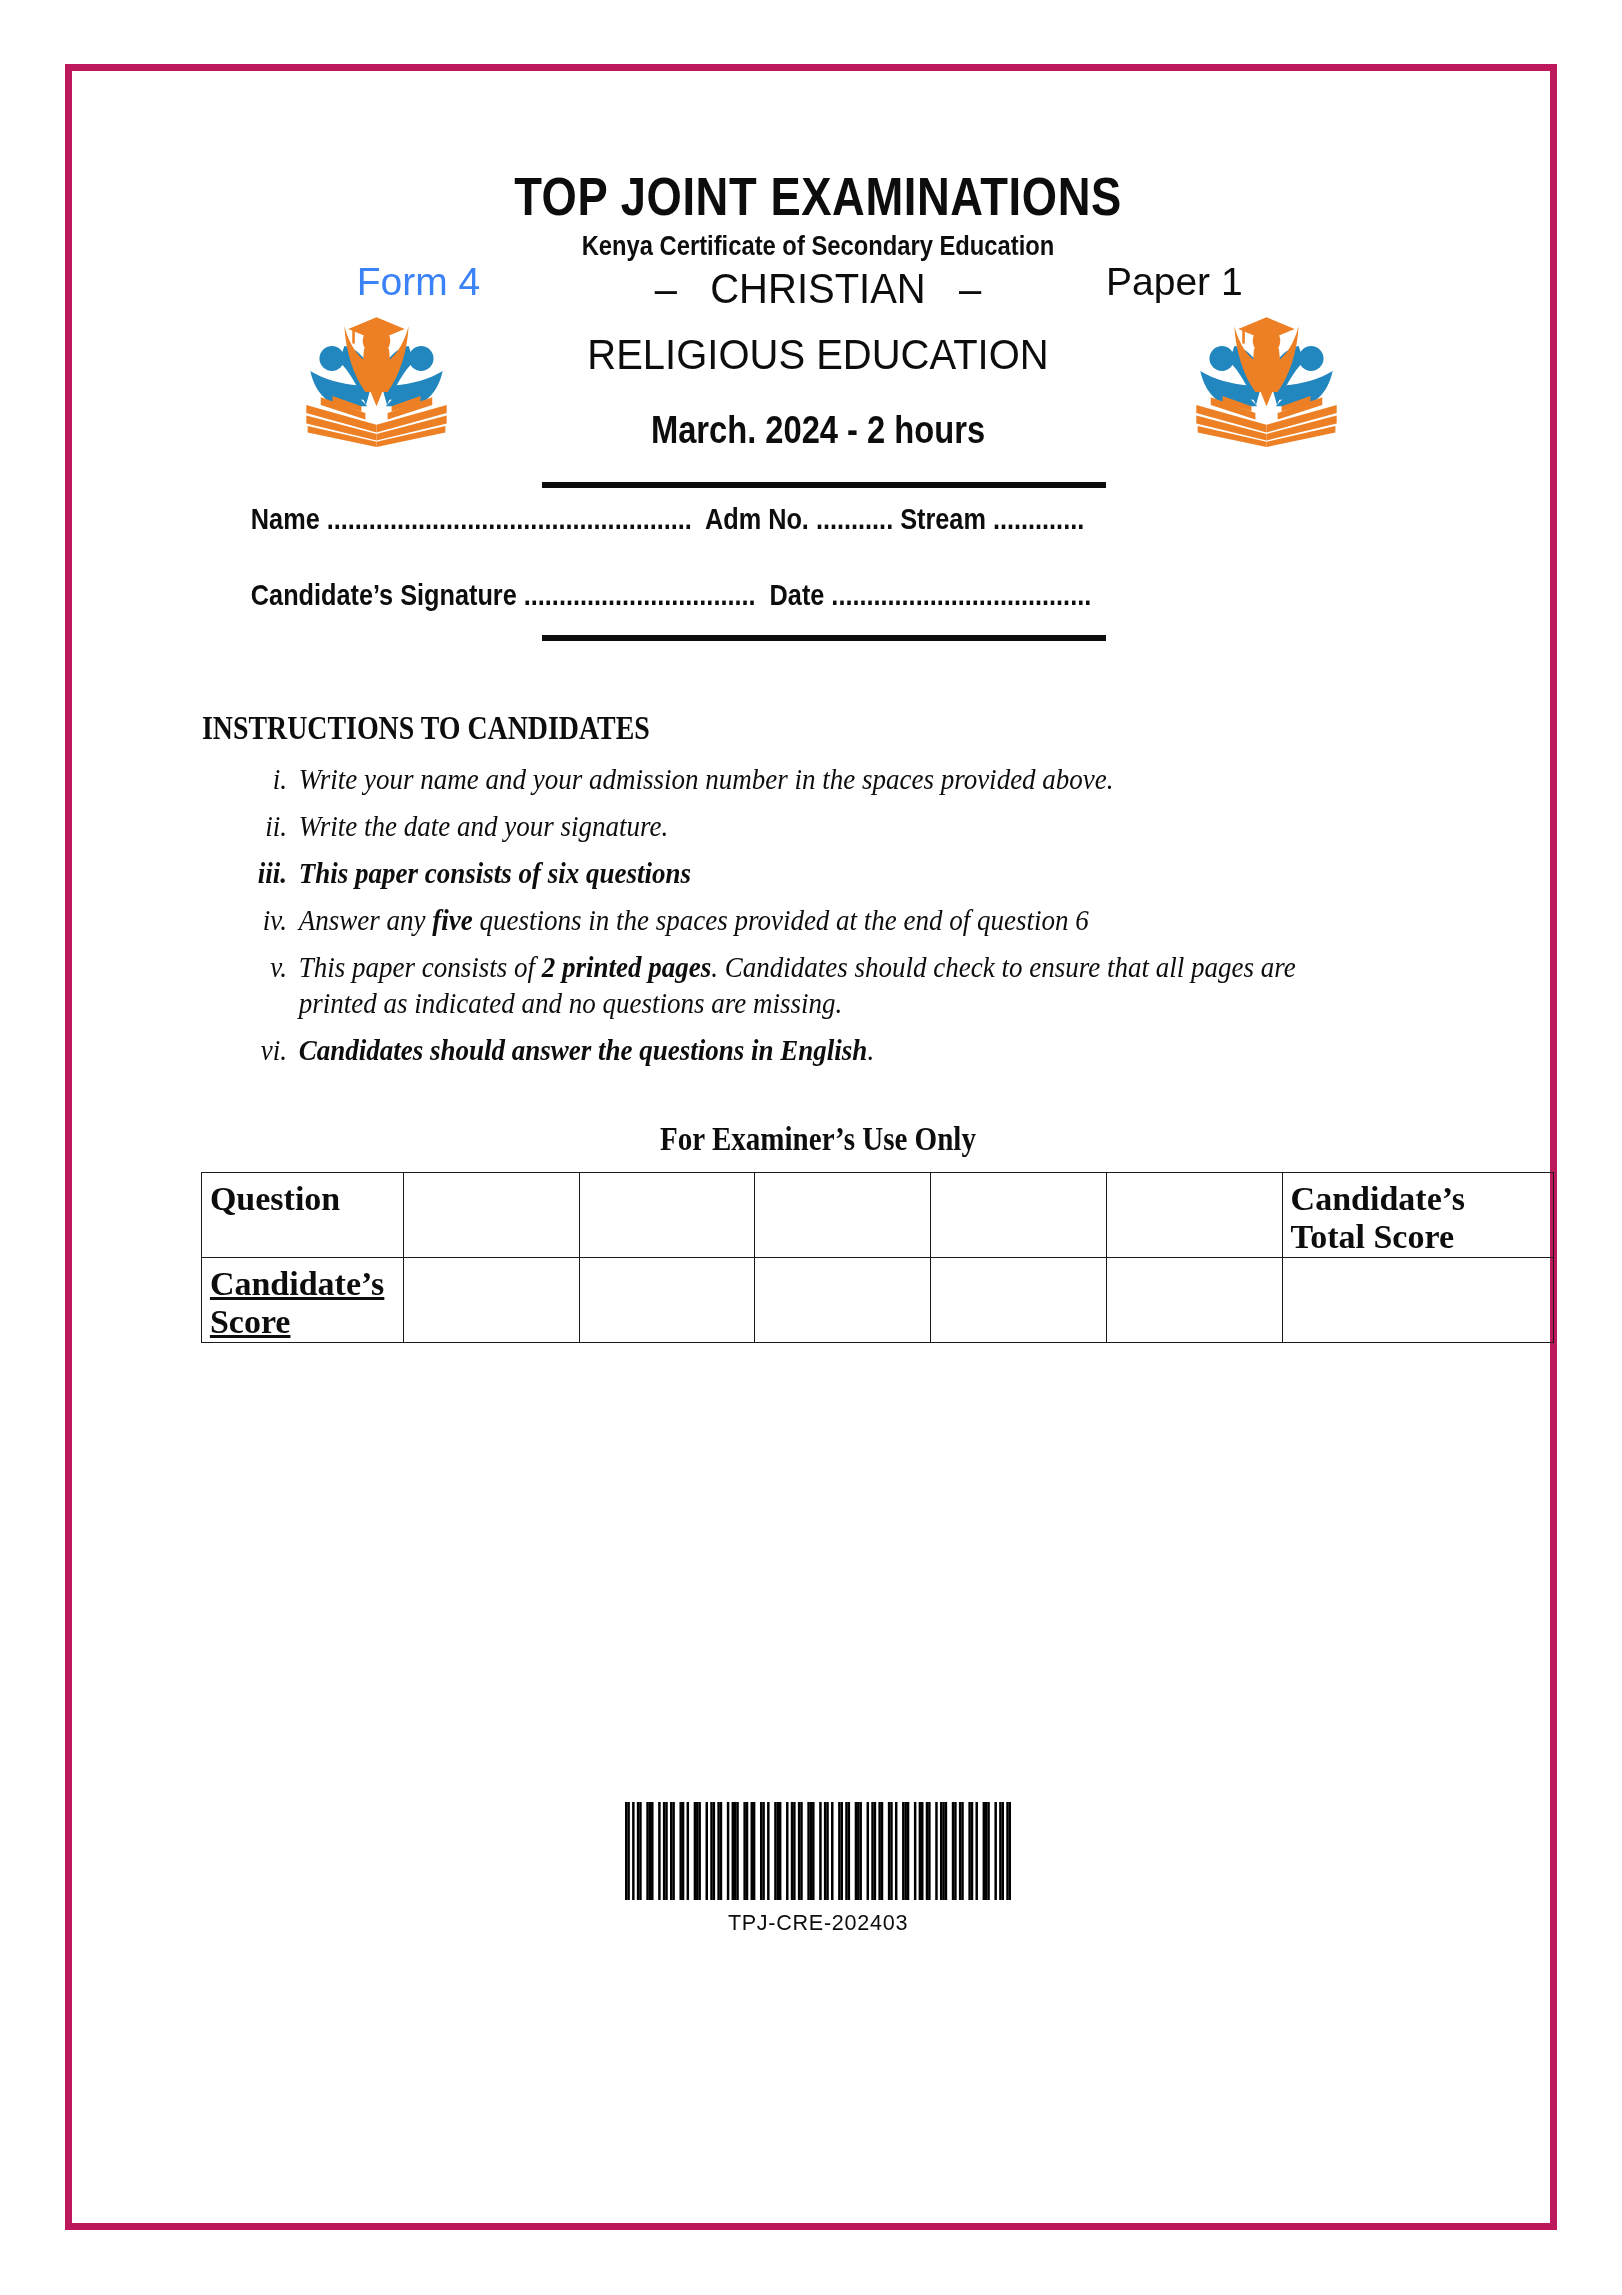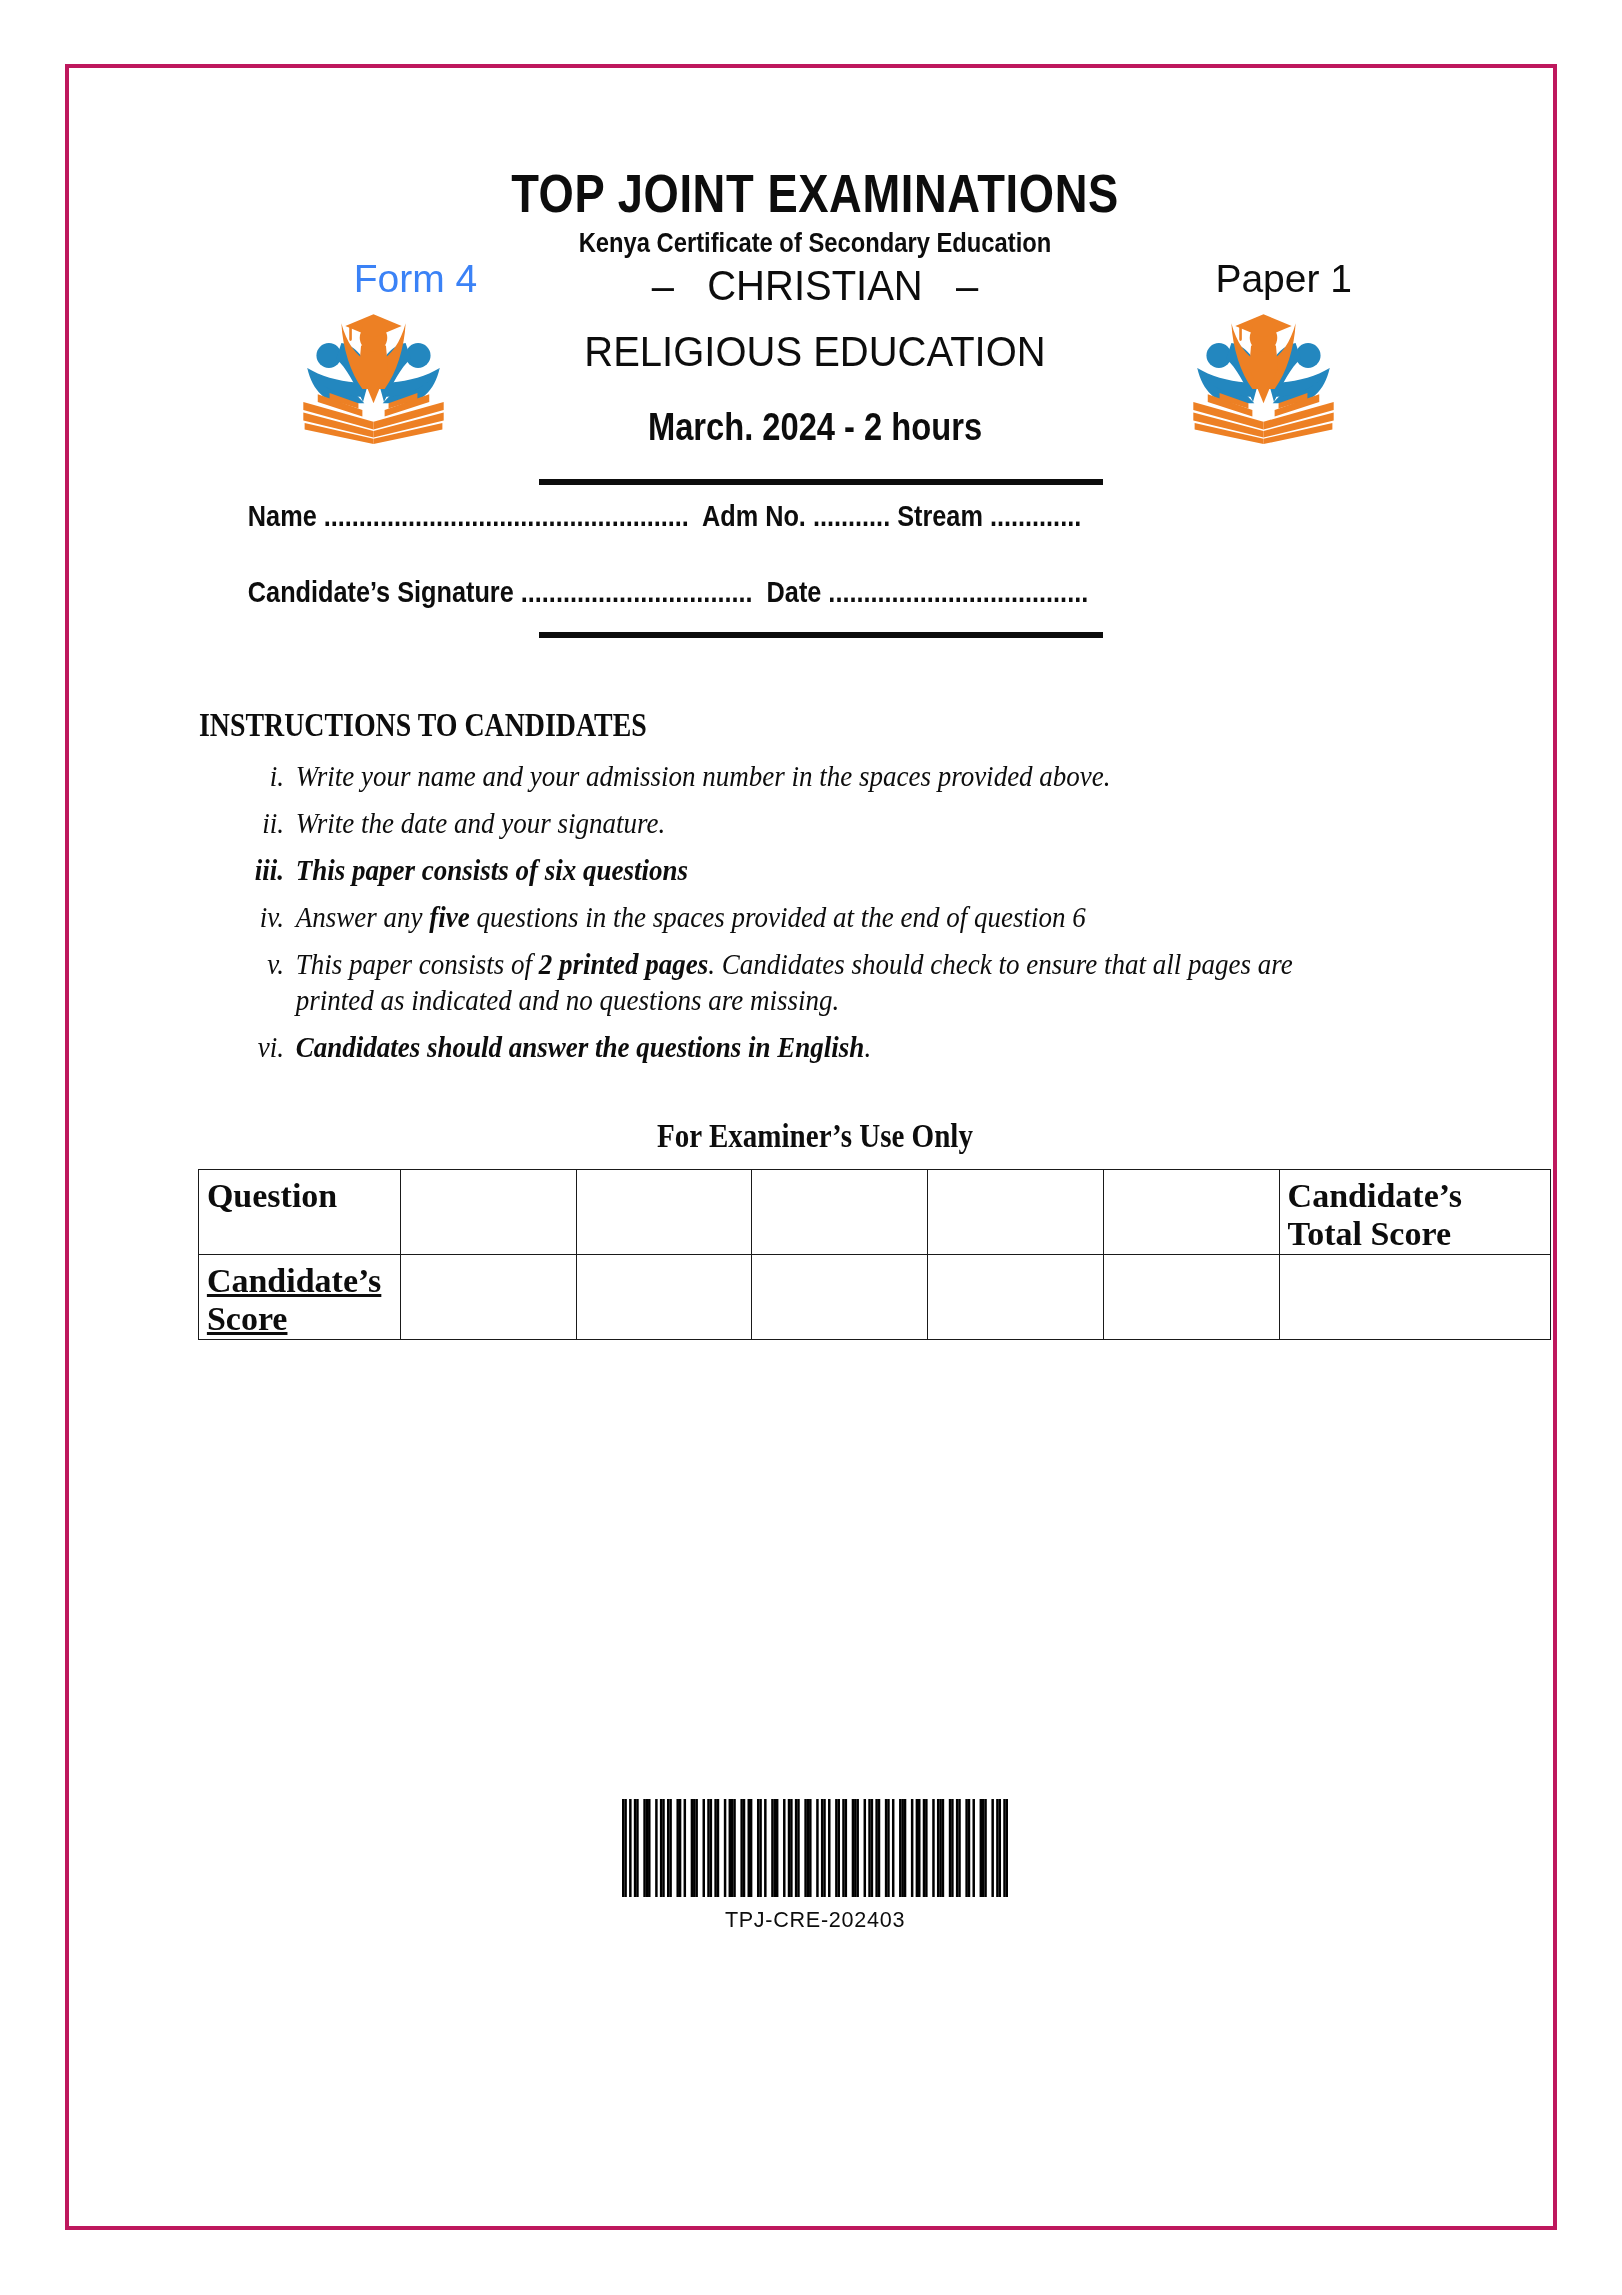--- a/index.html
+++ b/index.html
@@ -16,21 +16,21 @@
     -webkit-font-smoothing: antialiased;
   }
 
   
   #page-sheet {
     position: absolute;
     left: 65px;
     top: 64px;
     width: 1492px;
     height: 2166px;
-    border: 4px solid #be185d;
+    border: 7px solid #be185d;
     background: #ffffff;
     box-sizing: border-box;
   }
 
   
   #header {
     position: absolute;
     left: 0;
     top: 0;
     width: 1492px;
@@ -76,21 +76,21 @@
     font-size: 39px;
     color: #3b82f6;
     line-height: 1;
   }
 
   .paper-label {
     position: absolute;
     left: 1034px;
     top: 191px;
     width: 249px;
-    text-align: right;
+    text-align: left;
     font-family: "Liberation Sans", sans-serif;
     font-size: 39px;
     color: #0d0d0d;
     line-height: 1;
   }
 
   .subject-line1 {
     position: absolute;
     left: 0;
     top: 196px;

